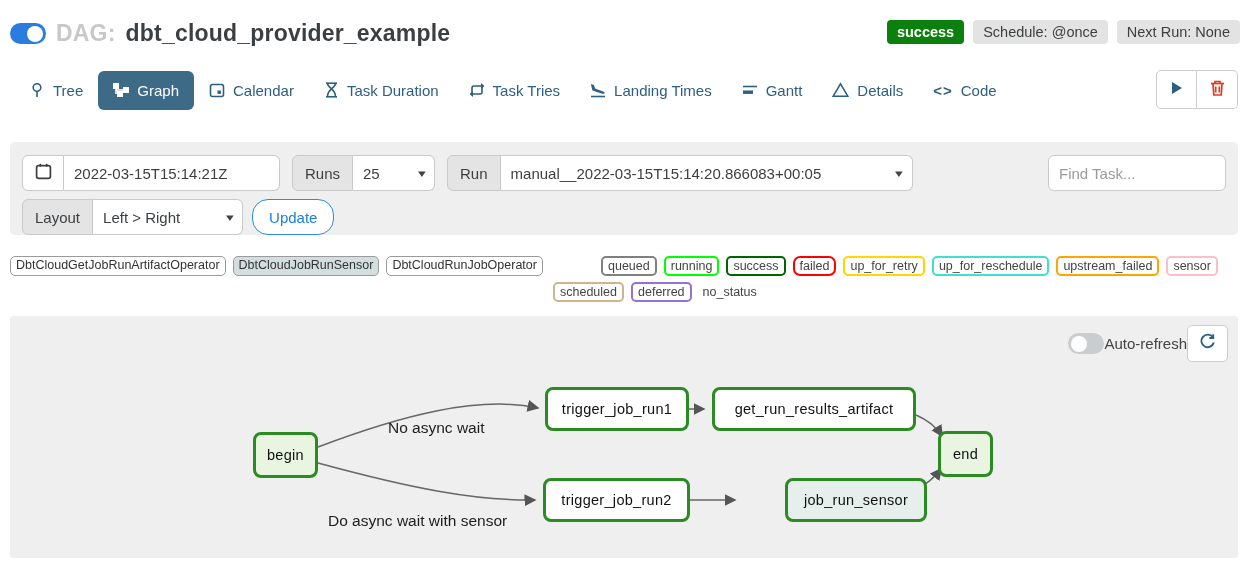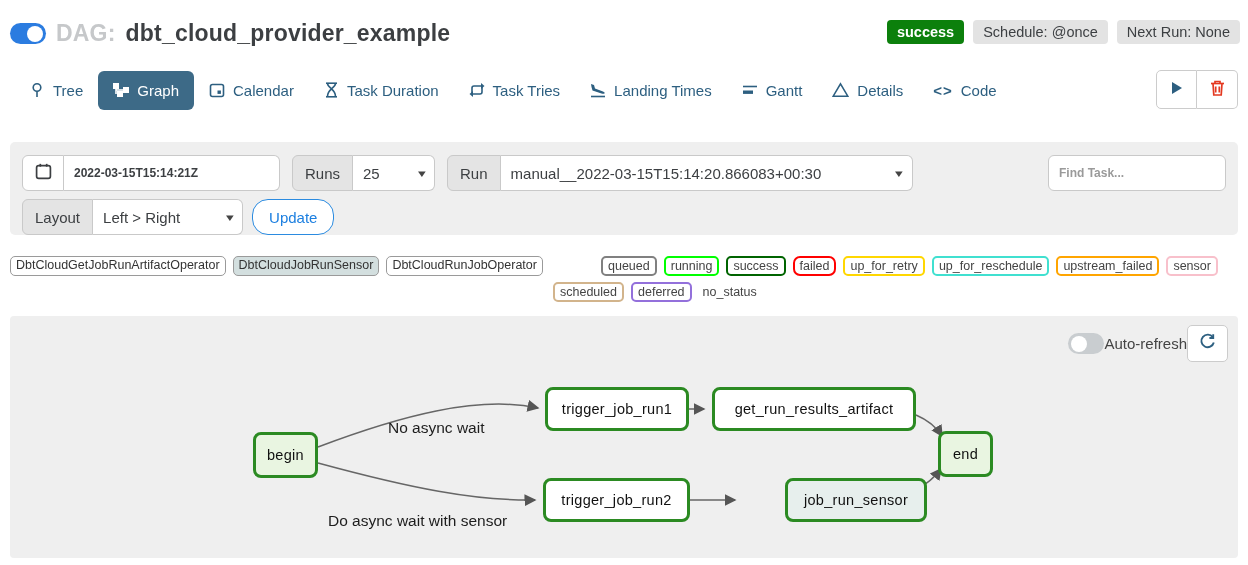--- a/index.html
+++ b/index.html
@@ -41,22 +41,22 @@
   .filter-panel { position:absolute; left:10px; top:142px; width:1228px; height:93px;
                   background:#efefef; border-radius:5px; padding:13px 12px; }
   .f-row { display:flex; align-items:center; }
   .f-row2 { margin-top:8px; }
   .grp { display:flex; align-items:stretch; height:36px; }
   .addon { display:flex; align-items:center; padding:4px 12px; background:#e4e4e4;
            border:1px solid #c9c9c9; font-size:15px; color:#3c3f42; white-space:nowrap; }
   .grp > :first-child { border-radius:6px 0 0 6px; }
   .grp > :last-child  { border-radius:0 6px 6px 0; }
   .grp > * + * { border-left:none !important; }
-  .tb-input { border:1px solid #c9c9c9; background:#fff; font-size:12px; padding:0 10px;
-              color:#3c3f42; outline:none; font-family:"Liberation Sans",sans-serif;font-weight:bold; }
+  .tb-input { border:1px solid #c9c9c9; background:#fff; font-size:15px; padding:0 10px;
+              color:#3c3f42; outline:none; font-family:"Liberation Sans",sans-serif; }
   .sel { display:flex; align-items:center; justify-content:space-between; gap:10px;
          background:#fff; border:1px solid #c9c9c9; font-size:15px; padding:0 10px; cursor:pointer; white-space:nowrap; }
   .chev { font-size:11px; color:#444; transform:scaleX(1.4); }
   .icon-btn { width:42px; display:flex; align-items:center; justify-content:center;
               background:#fff; border:1px solid #c9c9c9; cursor:pointer; }
   .find-task { margin-left:auto; width:178px; height:36px; border-radius:6px; border:1px solid #c9c9c9; }
   .find-task::placeholder { color:#9a9a9a; }
   .update-btn { margin-left:9px; height:36px; padding:0 16px; background:#fff; color:#1c7fe0;
                 border:1.5px solid #2b8be0; border-radius:16px; font-size:15px; cursor:pointer;
                 font-family:"Liberation Sans",sans-serif; }
@@ -218,21 +218,21 @@
     <div class="grp" style="margin-left:12px">
       <div class="addon">Runs</div>
       <div class="sel" style="width:82px">
         <span>25</span>
           <span class="chev">▾</span>
       </div>
     </div>
     <div class="grp" style="margin-left:12px">
       <div class="addon">Run</div>
       <div class="sel" style="width:412px">
-        <span>manual__2022-03-15T15:14:20.866083+00:30</span>
+        <span>manual__2022-03-15T15:14:20.866083+00:05</span>
           <span class="chev">▾</span>
       </div>
     </div>
     <input class="tb-input find-task" placeholder="Find Task..." style="">
   </div>
   <div class="f-row f-row2">
     <div class="grp">
       <div class="addon">Layout</div>
       <div class="sel" style="width:150px">
         <span>Left &gt; Right</span>

